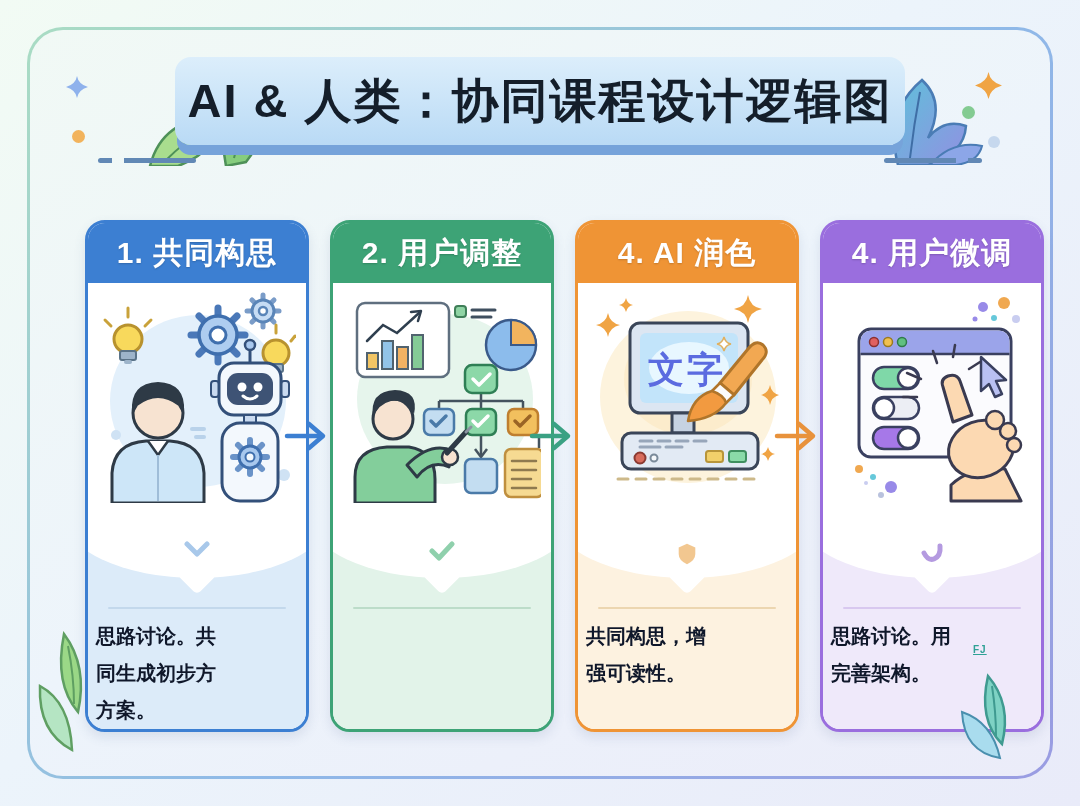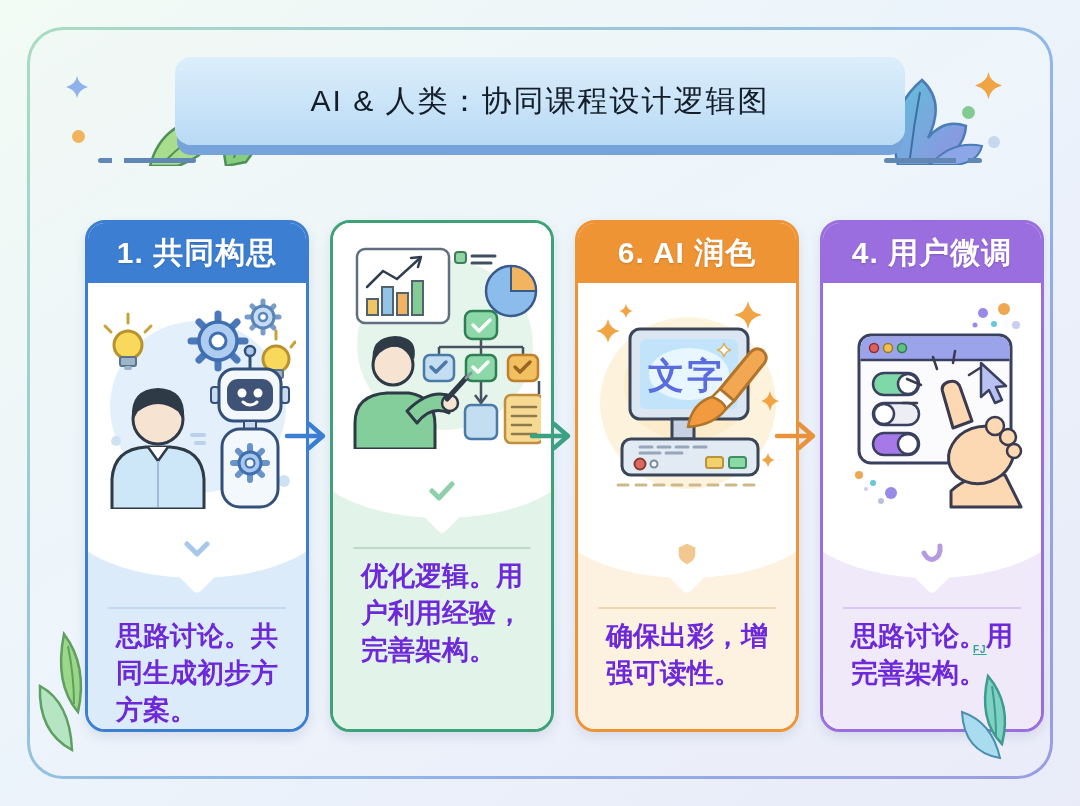--- a/index.html
+++ b/index.html
@@ -6,43 +6,43 @@
   .stage{position:relative;width:1080px;height:806px;overflow:hidden;
     background:linear-gradient(140deg,#f2fbf4 0%,#ecf4fb 45%,#e9ebf9 100%);
     font-family:"Liberation Sans","DejaVu Sans",sans-serif;}
   .frame{position:absolute;left:27px;top:27px;right:27px;bottom:27px;border-radius:36px;
     background:linear-gradient(135deg,#a9dcc3,#8fb9e8 55%,#9a9ce2);}
   .panel{position:absolute;inset:3px;border-radius:33px;
     background:linear-gradient(150deg,#f1f9f5,#edf4fb 50%,#ebecf9);}
   .banner{position:absolute;left:175px;top:57px;width:730px;height:88px;z-index:3;
     background:linear-gradient(180deg,#dceefb,#b9daf5);border-radius:16px;
     box-shadow:0 12px 0 -2px #76a3da;display:flex;align-items:center;justify-content:center;}
-  .banner-title{font-size:30px;font-weight:400;color:#141e2a;letter-spacing:2px;white-space:nowrap;}
+  .banner-title{font-size:47px;font-weight:700;color:#141e2a;letter-spacing:2px;white-space:nowrap;}
   .dash{position:absolute;top:158px;height:5px;width:98px;border-radius:3px;z-index:2;}
   .dash-left{left:98px;background:linear-gradient(90deg,#6188b5 0 14px,transparent 14px 26px,#6188b5 26px 100%);}
   .dash-right{left:884px;background:linear-gradient(90deg,#6188b5 0 72px,transparent 72px 84px,#6188b5 84px 100%);}
   .deco{position:absolute;}
   .dot{position:absolute;border-radius:50%;}
   .cards{position:absolute;left:73px;top:220px;display:flex;gap:21px;z-index:2;padding-left:12px;}
   .card{width:224px;height:512px;box-sizing:border-box;border:3px solid var(--c);
     border-radius:20px;background:#fff;overflow:hidden;display:flex;flex-direction:column;
     box-shadow:0 5px 12px rgba(80,100,140,.14);}
   .card-head{height:60px;flex:none;background:var(--c);color:#fff;display:flex;
     align-items:center;justify-content:center;font-size:30px;font-weight:800;
     text-shadow:0 1px 2px rgba(0,0,0,.18);letter-spacing:1px;white-space:nowrap;}
-  .card-illu{height:228px;flex:none;background:#fff;display:flex;align-items:center;justify-content:center;padding-top:4px;}
+  .card-illu{height:228px;flex:none;background:#fff;display:flex;align-items:flex-start;justify-content:center;padding-top:4px;}
   .card-lower{flex:1;position:relative;background:var(--tint);}
   .bulge{position:absolute;left:-12%;top:-1px;width:124%;height:64px;background:#fff;
     border-radius:0 0 50% 50% / 0 0 100% 100%;}
   .notch{position:absolute;top:46px;left:50%;width:28px;height:28px;background:#fff;
     transform:translateX(-50%) rotate(45deg);border-radius:5px;}
   .mini-icon{position:absolute;top:26px;left:50%;transform:translateX(-50%);}
   .divider{position:absolute;left:20px;right:20px;top:92px;height:2px;background:var(--line);border-radius:1px;}
-  .desc{position:absolute;left:28px;right:8px;top:103px;font-size:27px;font-weight:700;
-    color:#6d28d9;line-height:37px;}
+  .desc{position:absolute;left:8px;right:8px;top:103px;font-size:20px;font-weight:700;
+    color:#0f172a;line-height:37px;}
   .arrow{position:absolute;top:417px;z-index:2;}
   .fj{position:absolute;left:973px;top:644px;z-index:3;font-size:10px;font-weight:800;
     color:#2fa195;letter-spacing:1px;text-decoration:underline;}
   svg{display:block;}
 </style>
 </head>
 <body>
 
 <div class="stage">
   <div class="frame">
@@ -199,20 +199,21 @@
         <div class="divider"></div>
         <div class="desc">
           <div>思路讨论。共</div>
           <div>同生成初步方</div>
           <div>方案。</div>
         </div>
       </div>
     </div>
 
     <div class="card" style="--c:#3da376;--tint:#e2f3e9;--line:#bcdcc9">
+      <div class="card-head">2. 用户调整</div>
       <div class="card-illu">
         <svg width="198" height="216" viewBox="0 0 198 216">
           <ellipse cx="102" cy="112" rx="88" ry="85" fill="#e6f5ec"></ellipse>
 
           <g>
             <rect x="14" y="16" width="92" height="74" rx="8" fill="#fff" stroke="#5f6f7f" stroke-width="2.5"></rect>
             <rect x="24" y="66" width="11" height="16" fill="#f2c564" stroke="#51636f" stroke-width="2"></rect>
             <rect x="39" y="54" width="11" height="28" fill="#92c4e8" stroke="#51636f" stroke-width="2"></rect>
             <rect x="54" y="60" width="11" height="22" fill="#f2b263" stroke="#51636f" stroke-width="2"></rect>
             <rect x="69" y="48" width="11" height="34" fill="#84cb96" stroke="#51636f" stroke-width="2"></rect>
@@ -273,30 +274,25 @@
       </div>
       <div class="card-lower">
         <div class="bulge"></div>
         <div class="notch"></div>
         <div class="mini-icon">
           <svg width="28" height="20" viewBox="0 0 28 20">
               <path d="M4 10 L11 17 L24 3" fill="none" stroke="#8fd0ac" stroke-width="5" stroke-linecap="round" stroke-linejoin="round"></path>
             </svg>
         </div>
         <div class="divider"></div>
-        <div class="desc">
-          <div>优化逻辑。用</div>
-          <div>户利用经验，</div>
-          <div>完善架构。</div>
-        </div>
       </div>
     </div>
 
     <div class="card" style="--c:#ef9435;--tint:#fdf2e0;--line:#ecd6b0">
-      <div class="card-head">6. AI 润色</div>
+      <div class="card-head">4. AI 润色</div>
       <div class="card-illu">
         <svg width="198" height="216" viewBox="0 0 198 216">
           <ellipse cx="100" cy="110" rx="88" ry="86" fill="#fdf3dd"></ellipse>
           <ellipse cx="100" cy="92" rx="64" ry="56" fill="#fbe9c6" opacity="0.75"></ellipse>
 
           <g fill="#f0a444">
             <path d="M20 26 Q22 36 32 38 Q22 40 20 50 Q18 40 8 38 Q18 36 20 26 Z"></path>
             <path d="M38 11 Q39.5 17 45 18 Q39.5 19 38 25 Q36.5 19 31 18 Q36.5 17 38 11 Z"></path>
             <path d="M160 8 Q162 20 174 22 Q162 24 160 36 Q158 24 146 22 Q158 20 160 8 Z"></path>
             <path d="M182 98 Q183.5 106 191 108 Q183.5 110 182 118 Q180.5 110 173 108 Q180.5 106 182 98 Z"></path>
@@ -339,21 +335,21 @@
       <div class="card-lower">
         <div class="bulge"></div>
         <div class="notch"></div>
         <div class="mini-icon">
           <svg width="24" height="26" viewBox="0 0 26 26">
               <path d="M13 2 L22 6 V13 Q22 20 13 24 Q4 20 4 13 V6 Z" fill="#f0bd7d" opacity="0.85"></path>
             </svg>
         </div>
         <div class="divider"></div>
         <div class="desc">
-          <div>确保出彩，增</div>
+          <div>共同构思，增</div>
           <div>强可读性。</div>
         </div>
       </div>
     </div>
 
     <div class="card" style="--c:#9a6ede;--tint:#efe9fa;--line:#d8c8ef">
       <div class="card-head">4. 用户微调</div>
       <div class="card-illu">
         <svg width="198" height="216" viewBox="0 0 198 216">
 

